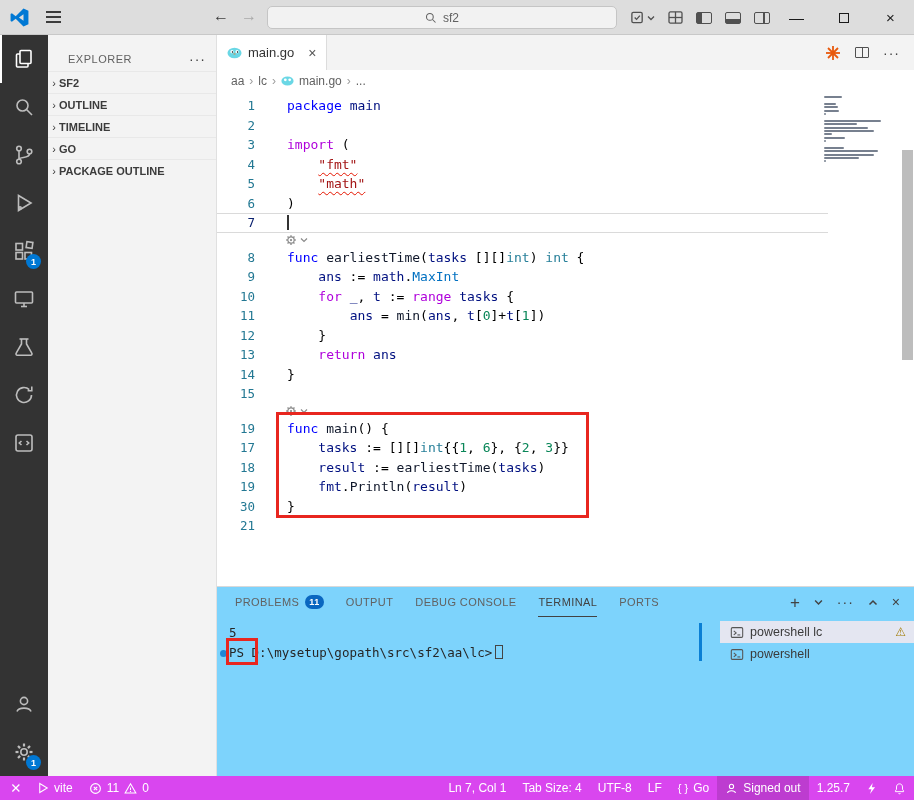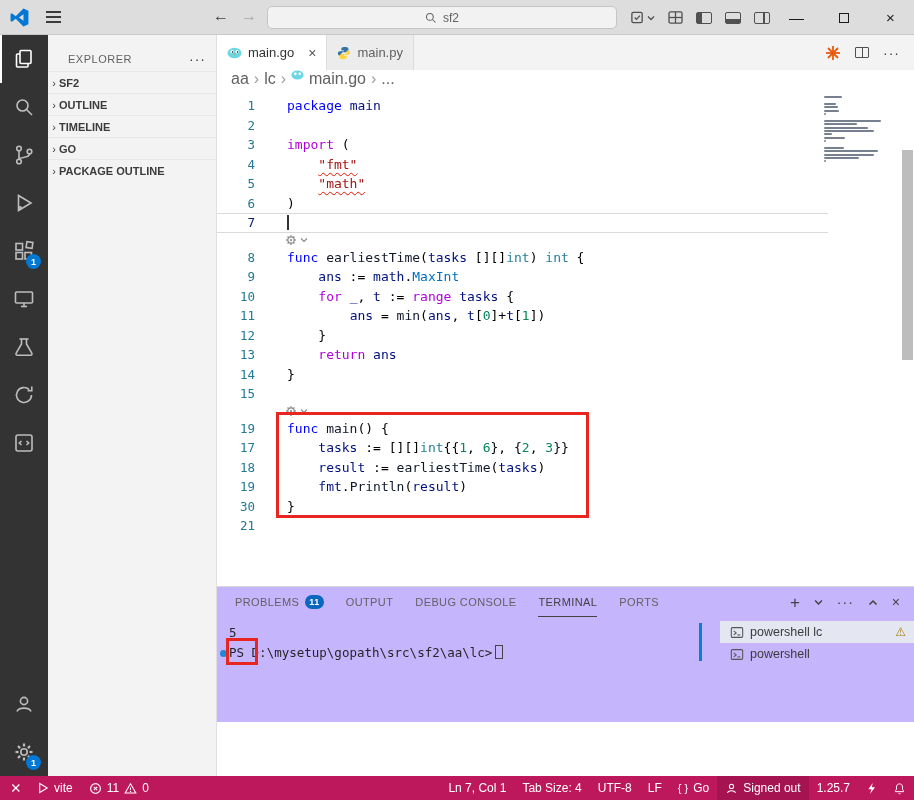--- a/index.html
+++ b/index.html
@@ -45,60 +45,60 @@
   .editor{position:absolute;left:217px;top:35px;width:697px;height:551px;background:#fff;}
   .tabbar{height:35px;background:#f3f3f3;display:flex;align-items:stretch}
   .tab{display:flex;align-items:center;gap:6px;padding:0 10px;font-size:13px;border-right:1px solid #dcdcdc;cursor:pointer}
   .tab.active{background:#fff;color:#333}
   .tab.inactive{background:#ececec;color:#616161}
   .tab-close{margin-left:8px;color:#555;font-size:14px;line-height:1;cursor:pointer}
   .tab-actions{margin-left:auto;display:flex;align-items:center;gap:14px;padding-right:14px;color:#424242}
   .split-ic{width:14px;height:11px;border:1.4px solid #505050;border-radius:1px;position:relative;display:inline-block}
   .split-ic::before{content:'';position:absolute;left:50%;top:0;bottom:0;width:1.3px;background:#505050}
   .dots3{font-size:14px;letter-spacing:1px;cursor:pointer}
-  .breadcrumb{height:22px;display:flex;align-items:flex-start;gap:5px;padding-left:14px;font-size:16px;color:#616161;background:#fff}
+  .breadcrumb{height:22px;display:flex;align-items:center;gap:5px;padding-left:14px;font-size:12px;color:#616161;background:#fff}
   .bc-sep{color:#9d9d9d}
 
   .code-area{position:relative;height:494px;background:#fff;overflow:hidden;font-family:"DejaVu Sans Mono",monospace;font-size:13px;}
   .code-lines{padding-top:4px}
   .code-line{display:flex;height:19.5px;line-height:19.5px;position:relative}
   .code-line.current::after{content:'';position:absolute;left:0;right:86px;top:0;bottom:0;border-top:1px solid #dadada;border-bottom:1px solid #dadada;pointer-events:none}
   .gutter{width:52px;flex:none;text-align:right;padding-right:14px;color:#237893;font-size:12.5px}
   .gutter.active{color:#0b216f}
   .line-content{white-space:pre;padding-left:18px;color:#000}
   .caret{position:absolute;left:70px;top:2px;width:1.5px;height:15px;background:#333}
   .lens-row{display:flex;height:15px;align-items:center;padding-left:68px;gap:3px;color:#8a8a8a;cursor:pointer}
   .tk-kw{color:#0000ff}.tk-ctrl{color:#af00db}.tk-ty{color:#267f99}.tk-fn{color:#0f172a}
   .tk-num{color:#098658}.tk-vr{color:#001080}.tk-ns{color:#001080}.tk-cst{color:#0070c1}.tk-pl{color:#000}
   .tk-strr{color:#a31515;text-decoration-line:underline;text-decoration-style:wavy;text-decoration-color:#e51400;text-decoration-thickness:1px;text-underline-offset:3px}
   .minimap{position:absolute;top:4px;right:12px;width:78px;cursor:pointer}
   .mm-line{height:2px;margin-bottom:1.4px;background:#77808f;border-radius:1px}
   .scroll-thumb{position:absolute;right:1px;top:58px;width:11px;height:210px;background:#bdbdbd;cursor:grab}
 
   
-  .panel{position:absolute;left:217px;top:586px;width:697px;height:136px;background:#c4b5fd;border-top:1px solid #d9d9d9}
+  .panel{position:absolute;left:217px;top:586px;width:697px;height:190px;background:#7dd3fc;border-top:1px solid #d9d9d9}
   .panel-header{height:30px;display:flex;align-items:center;padding:0 10px 0 18px}
   .panel-tab{font-size:11px;letter-spacing:.4px;color:#616161;margin-right:22px;height:30px;display:flex;align-items:center;gap:6px;cursor:pointer}
   .panel-tab.active{color:#424242;box-shadow:inset 0 -1px 0 #424242}
   .p-badge{background:#0a67c0;color:#fff;border-radius:9px;font-size:9px;min-width:17px;height:14px;display:flex;align-items:center;justify-content:center;font-weight:700;padding:0 4px}
   .panel-actions{margin-left:auto;display:flex;align-items:center;gap:14px;color:#424242;font-size:14px;padding-right:4px}
   .pa{cursor:pointer;line-height:1}
   .terminal{position:absolute;left:0;top:30px;right:194px;bottom:0;font-family:"DejaVu Sans Mono",monospace;font-size:12.5px;color:#262626;padding:6px 0 0 12px}
   .t-line{height:20px;line-height:20px;white-space:pre;position:relative}
   .t-dot{position:absolute;left:-9px;top:6.5px;width:7px;height:7px;border-radius:50%;background:#1f87d7}
   .t-cursor{display:inline-block;width:8px;height:14px;border:1px solid #444;vertical-align:-2px;margin-left:3px}
   .t-cmd{color:#111}
   .terminal-list{position:absolute;right:0;top:30px;width:194px;bottom:0;padding-top:4px;font-size:12.5px;color:#3b3b3b}
   .tl-item{height:22px;display:flex;align-items:center;gap:6px;padding:0 8px 0 10px;cursor:pointer}
   .tl-item.selected{background:#e4e6f1}
   .tl-warn{margin-left:auto;color:#a07a00;font-size:12px}
   .active-indicator{position:absolute;left:482px;top:36px;width:3px;height:38px;background:#0a7fd4}
 
   
-  .statusbar{position:absolute;left:0;top:776px;width:914px;height:24px;background:#be185d;color:#fff;display:flex;align-items:flex-end;font-size:12px}
+  .statusbar{position:absolute;left:0;top:776px;width:914px;height:24px;background:#d946ef;color:#fff;display:flex;align-items:flex-end;font-size:12px}
   .sb-item{display:flex;align-items:center;gap:5px;padding:0 8px;height:24px;cursor:pointer;white-space:nowrap}
   .sb-item svg{display:block}
   .sb-darker{background:rgba(0,0,0,.13)}
   .sb-spacer{margin-left:auto}
 
   
   .anno{position:absolute;border:3px solid #e8261f;z-index:60;pointer-events:none}
   .anno-code{left:276px;top:412px;width:313px;height:106px}
   .anno-term{left:226px;top:638px;width:32px;height:27px}
 </style>
@@ -279,27 +279,20 @@
         <svg width="15" height="12" viewBox="0 0 16 12">
             <ellipse cx="8" cy="6" rx="7.5" ry="5.5" fill="#6ad7e5"></ellipse>
             <circle cx="5.3" cy="4.6" r="1.7" fill="#fff"></circle>
             <circle cx="10.7" cy="4.6" r="1.7" fill="#fff"></circle>
             <circle cx="5.8" cy="4.9" r=".7" fill="#000"></circle>
             <circle cx="11.2" cy="4.9" r=".7" fill="#000"></circle>
             <ellipse cx="8" cy="7" rx="1.3" ry=".8" fill="#c09a6b"></ellipse>
           </svg>
         <span>main.go</span>
         <span class="tab-close">×</span>
-      </div>
-      <div class="tab inactive">
-        <svg width="14" height="14" viewBox="0 0 16 16">
-            <path fill="#3572A5" d="M8 1C6 1 5 1.8 5 3v2h3v1H3.5C2 6 1 7 1 8.5S2 11 3.5 11H5V9c0-1.5 1.2-2 2.5-2H11c1 0 2-.8 2-2V3c0-1.2-1-2-3-2H8z"></path>
-            <path fill="#FFD43B" d="M8 15c2 0 3-.8 3-2v-2H8v-1h4.5c1.5 0 2.5-1 2.5-2.5S14 5 12.5 5H11v2c0 1.5-1.2 2-2.5 2H5c-1 0-2 .8-2 2v2c0 1.2 1 2 3 2h2z"></path>
-          </svg>
-        <span>main.py</span>
       </div>
       <div class="tab-actions">
         <svg width="16" height="16" viewBox="0 0 16 16">
             <g stroke="#e8590c" stroke-width="1.8">
               <line x1="8" y1="1" x2="8" y2="15"></line>
               <line x1="1" y1="8" x2="15" y2="8"></line>
               <line x1="3" y1="3" x2="13" y2="13"></line>
               <line x1="13" y1="3" x2="3" y2="13"></line>
             </g>
             <circle cx="8" cy="8" r="2.2" fill="#e8590c"></circle>

